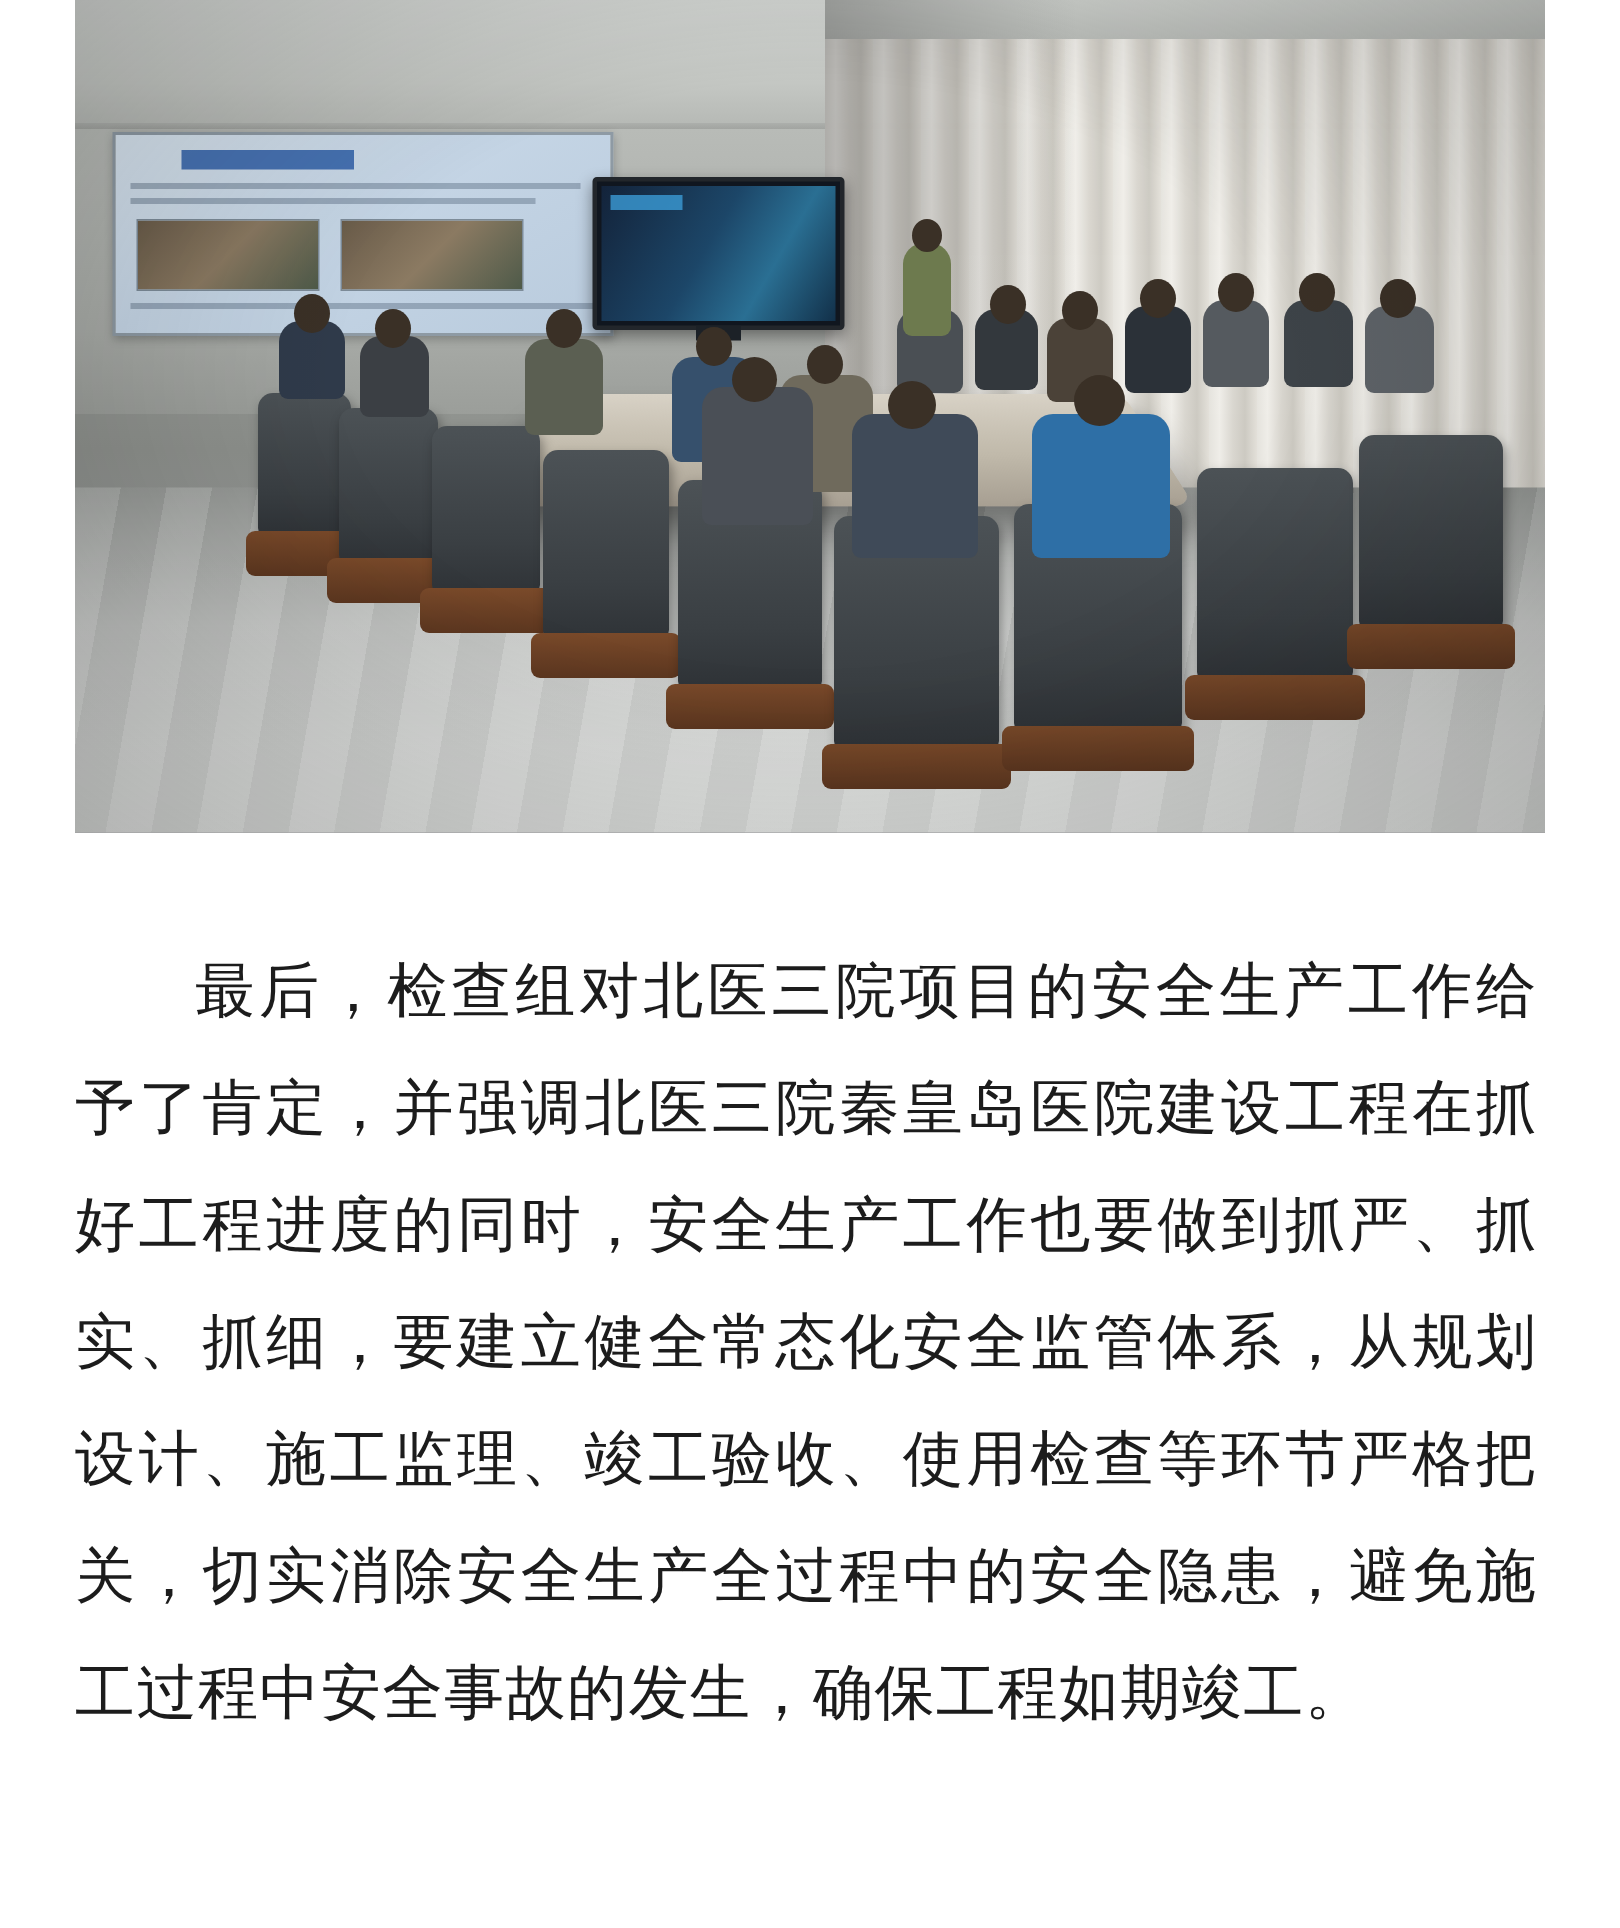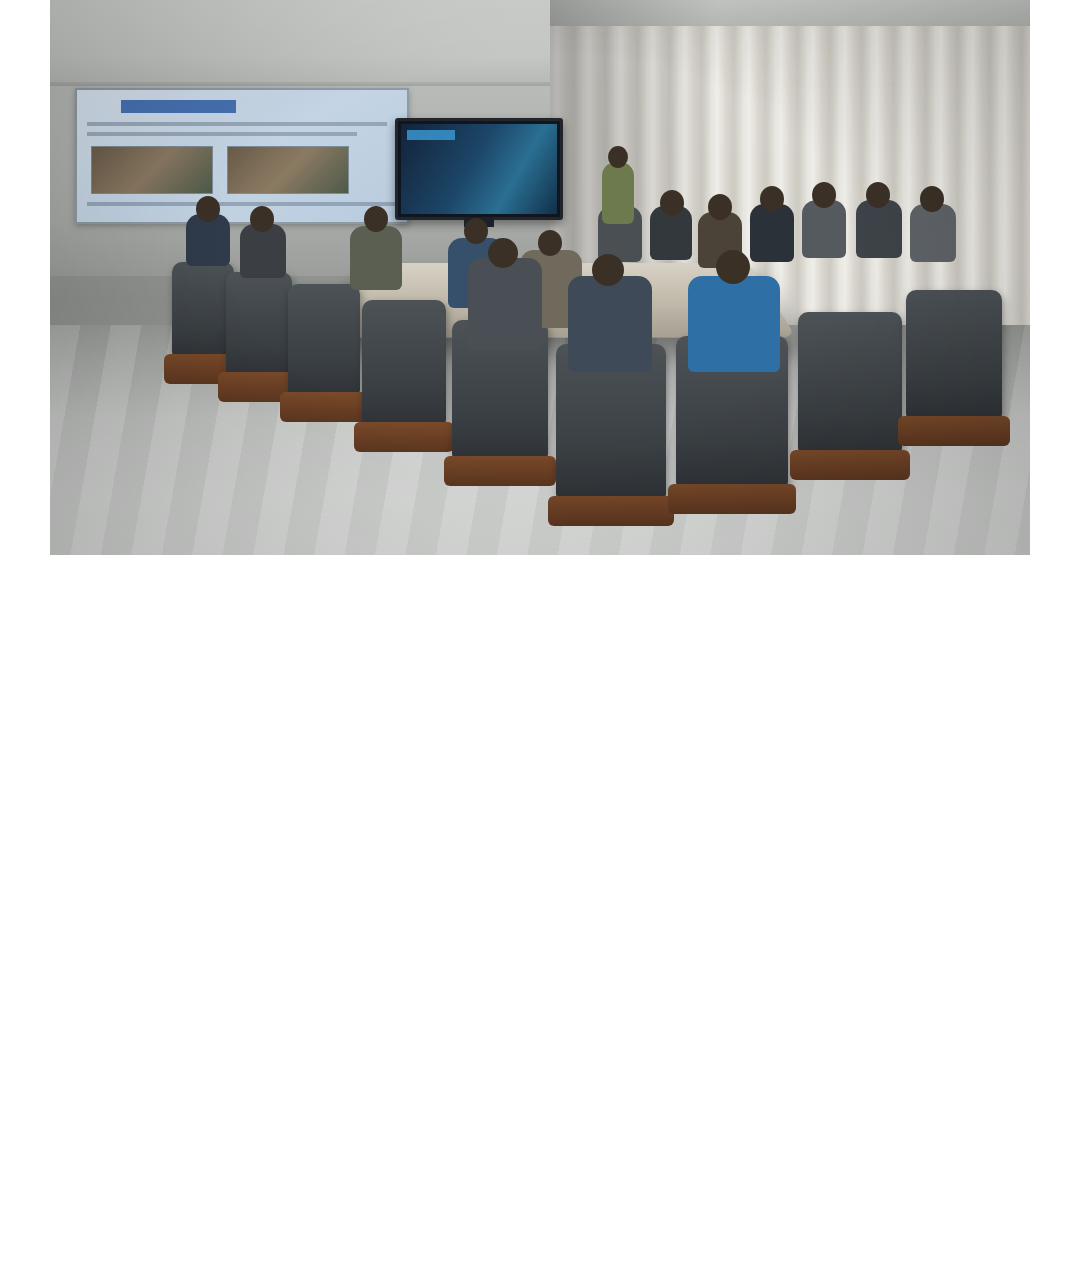--- a/index.html
+++ b/index.html
@@ -254,14 +254,17 @@
       <div class="person" style="left:518px; top:276px; width:84px; height:96px; background:#3f4a58;"></div>
       <div class="head" style="left:542px; top:254px; width:32px; height:32px;"></div>
 
       <div class="person" style="left:638px; top:276px; width:92px; height:96px; background:#2e6fa6;"></div>
       <div class="head" style="left:666px; top:250px; width:34px; height:34px;"></div>
 
       <div class="photo-vignette"></div>
     </div>
   </figure>
 
+  <section class="article">
+    <p>最后，检查组对北医三院项目的安全生产工作给予了肯定，并强调北医三院秦皇岛医院建设工程在抓好工程进度的同时，安全生产工作也要做到抓严、抓实、抓细，要建立健全常态化安全监管体系，从规划设计、施工监理、竣工验收、使用检查等环节严格把关，切实消除安全生产全过程中的安全隐患，避免施工过程中安全事故的发生，确保工程如期竣工。</p>
+  </section>
 
 </div>
 
 </body></html>

